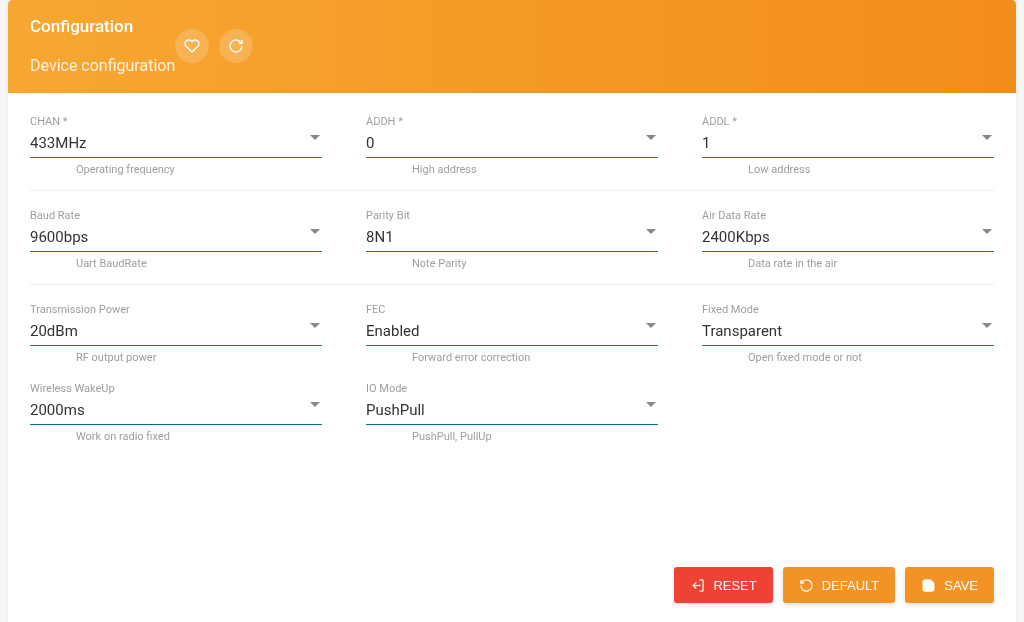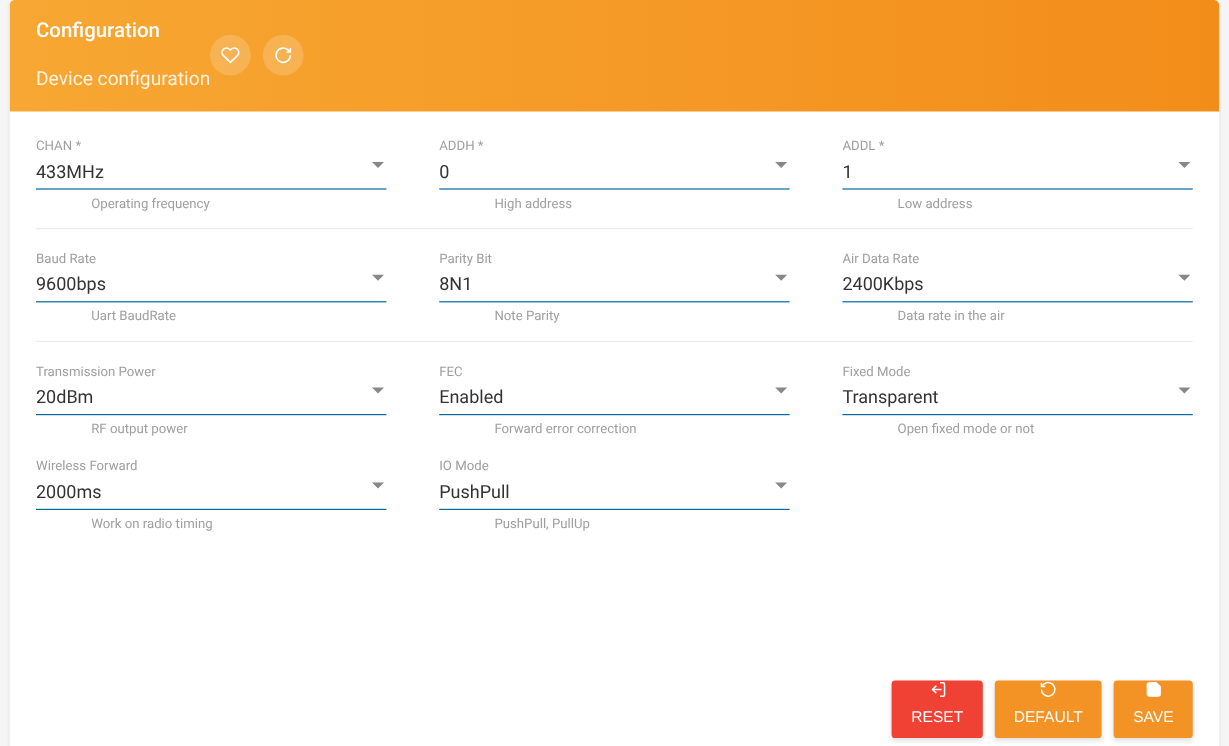--- a/index.html
+++ b/index.html
@@ -69,30 +69,29 @@
     display: flex;
     justify-content: flex-end;
     gap: 10px;
     padding: 110px 22px 22px 22px;
   }
   .btn {
     display: inline-flex;
     align-items: center;
     gap: 8px;
     padding: 0 16px;
-    height: 48px;
+    height: 36px;
     border: none;
     border-radius: 3px;
     color: #fff;
     font-size: 13px;
     font-weight: 500;
     cursor: pointer;
     text-transform: uppercase;
     box-shadow: 0 2px 4px rgba(0,0,0,0.12);
-    flex-direction: column;
   }
   .btn svg { width: 15px; height: 15px; stroke: #fff; fill: none; stroke-width: 2; }
   .btn.orange { background: #f39325; }
   .btn.red { background: #ef4134; }
   .btn .save-icon { fill: #fff; stroke: #fff; stroke-width: 1; }
 </style>
 </head>
 <body>
 
 <div class="card">
@@ -181,24 +180,24 @@
       <div class="field">
         <span class="field-label">Fixed Mode</span>
         <div class="field-control">Transparent</div>
         <span class="chev"></span>
         <span class="field-hint">Open fixed mode or not</span>
       </div>
     </div>
 
     <div class="row" style="margin-top:18px">
       <div class="field">
-        <span class="field-label">Wireless Forward</span>
+        <span class="field-label">Wireless WakeUp</span>
         <div class="field-control">2000ms</div>
         <span class="chev"></span>
-        <span class="field-hint">Work on radio timing</span>
+        <span class="field-hint">Work on radio fixed</span>
       </div>
       <div class="field">
         <span class="field-label">IO Mode</span>
         <div class="field-control">PushPull</div>
         <span class="chev"></span>
         <span class="field-hint">PushPull, PullUp</span>
       </div>
       <div class="field" style="visibility:hidden"></div>
     </div>
 

